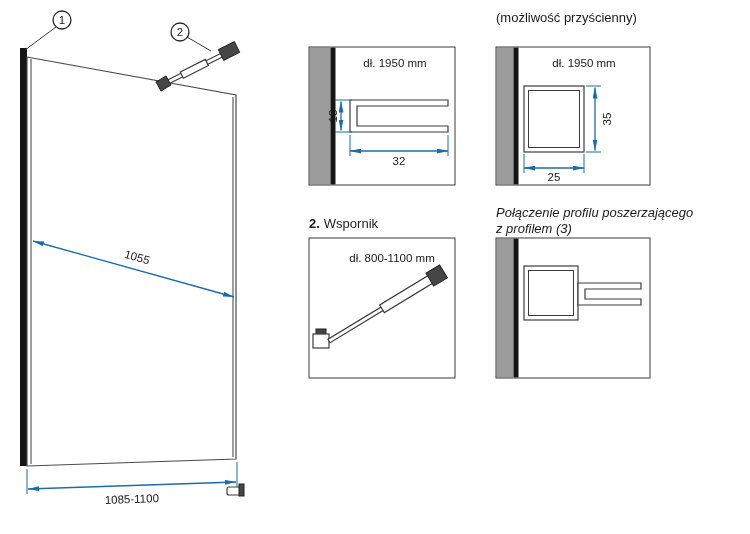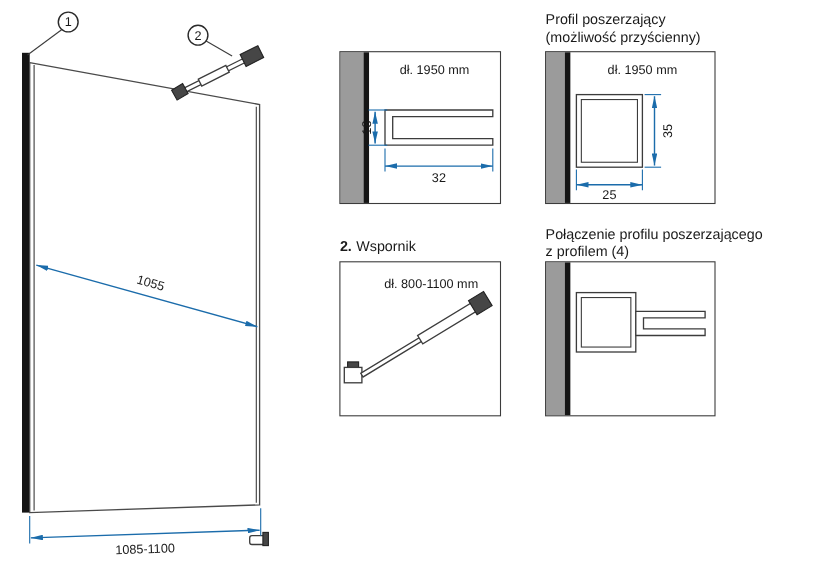--- a/index.html
+++ b/index.html
@@ -136,26 +136,25 @@
       <rect x="528.5" y="270.5" width="45" height="45" class="box"></rect>
 
       <path d="M578,283 L641,283 L641,289 L585,289 L585,299 L641,299 L641,305 L578,305 Z" class="part"></path>
 
       <rect x="496" y="238" width="154" height="140" class="box"></rect>
     </g>
   </svg>
 
 
   <div class="heading" style="left:496px; top:10px;">
-    <div>Profil poszerzający</div>
     <div>(możliwość przyścienny)</div>
   </div>
 
   <div class="heading" style="left:309px; top:216px;">
     <span class="num">2.</span><span>Wspornik</span>
   </div>
 
-  <div class="heading" style="left:496px; top:205px;">
+  <div class="heading" style="left:496px; top:205px;font-style:italic;">
     <div>Połączenie profilu poszerzającego</div>
-    <div>z profilem (4)</div>
+    <div>z profilem (3)</div>
   </div>
 
 </div>
 
 </body></html>

